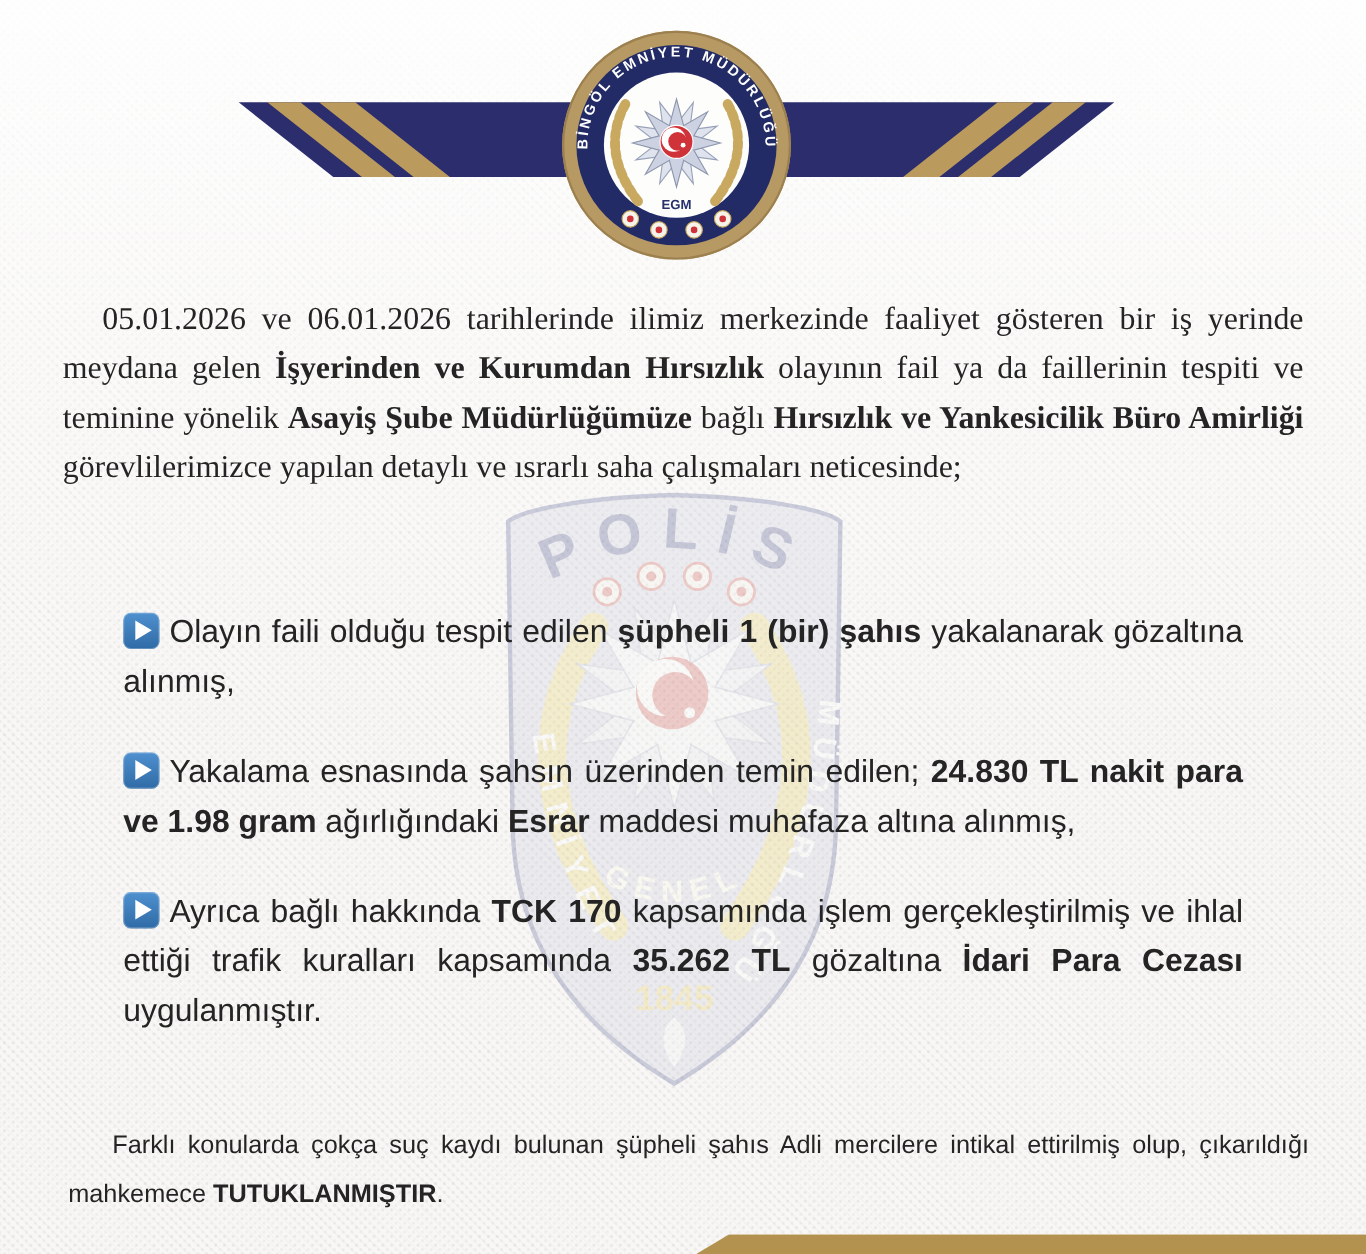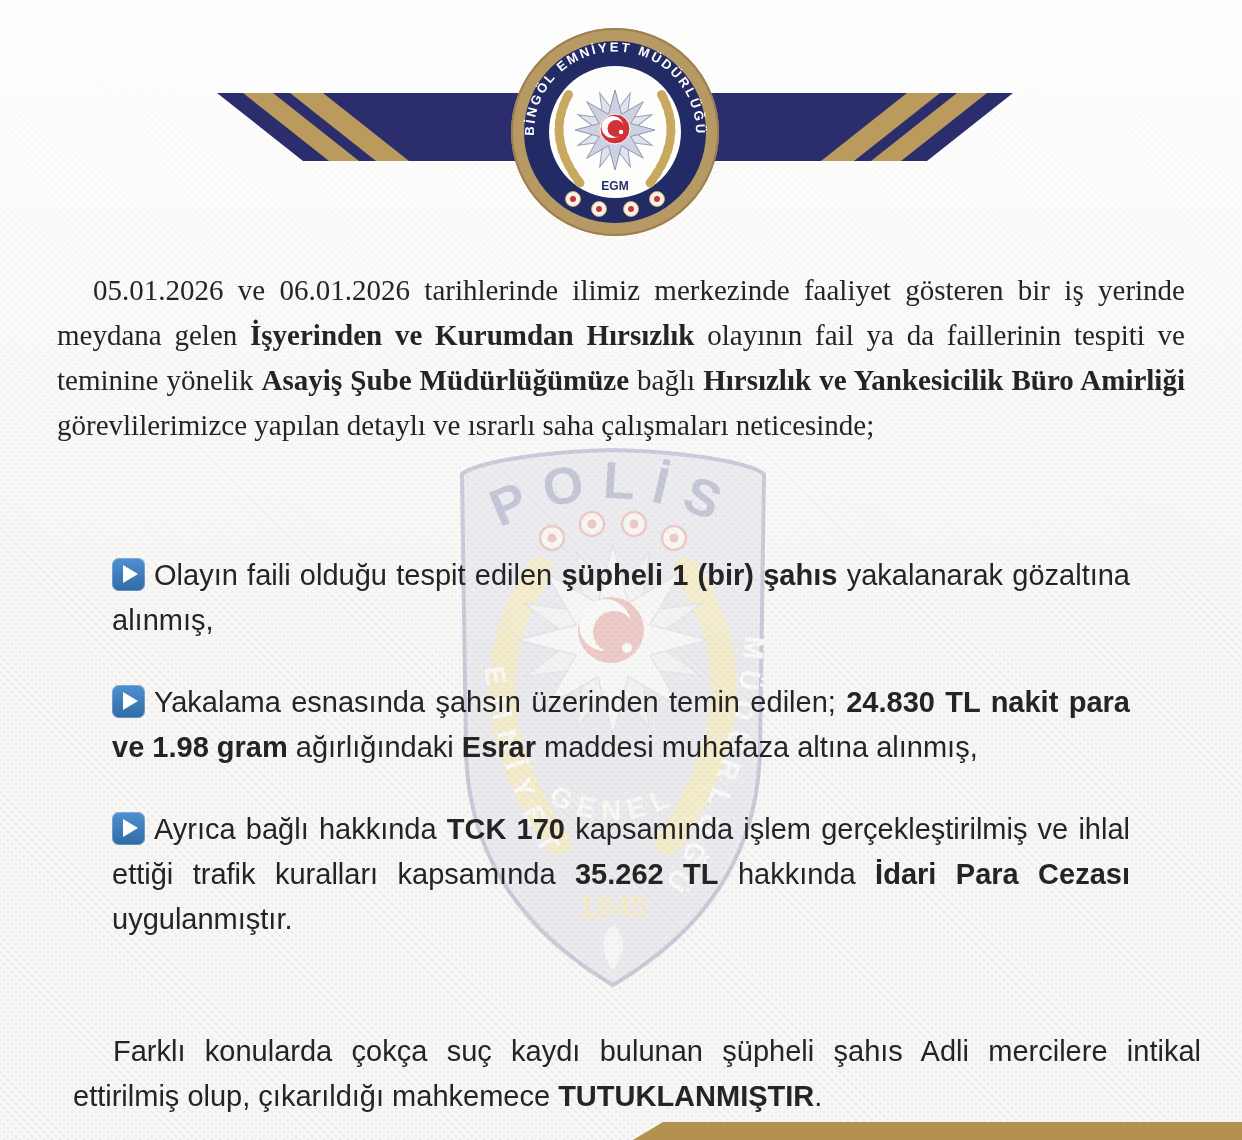--- a/index.html
+++ b/index.html
@@ -27,22 +27,22 @@
   .intro{
     position:absolute;left:57px;top:268px;width:1128px;margin:0;
     font-size:29px;line-height:45px;text-align:justify;text-indent:36px;font-family:Liberation Serif, serif;
   }
   .bullets{position:absolute;left:112px;top:553px;width:1018px;}
   .bullet{
     margin:0 0 37px 0;
     font-size:29px;line-height:45px;text-align:justify;
   }
   .closing{
-    position:absolute;left:57px;top:1013px;width:1128px;margin:16px;
-    font-size:29px;line-height:45px;text-align:justify;text-indent:40px;
+    position:absolute;left:57px;top:1013px;width:1128px;margin:5px;
+    font-size:23px;line-height:45px;text-align:justify;text-indent:40px;
   }
   .b{font-weight:bold;}
   .play{
     display:inline-block;width:33px;height:33px;
     background:linear-gradient(180deg,#4f90cf,#2f6ba6);
     border-radius:7px;vertical-align:-6px;margin-right:9px;
     position:relative;box-shadow:inset 0 0 0 1px rgba(255,255,255,.25);
   }
   .play::after{
     content:"";position:absolute;left:11px;top:7px;width:0;height:0;
@@ -179,20 +179,20 @@
   <p class="intro"><span>05.01.2026 ve 06.01.2026 tarihlerinde ilimiz merkezinde faaliyet gösteren bir iş yerinde meydana gelen </span><span class="b">İşyerinden ve Kurumdan Hırsızlık</span><span> olayının fail ya da faillerinin tespiti ve teminine yönelik </span><span class="b">Asayiş Şube Müdürlüğümüze</span><span> bağlı </span><span class="b">Hırsızlık ve Yankesicilik Büro Amirliği</span><span> görevlilerimizce yapılan detaylı ve ısrarlı saha çalışmaları neticesinde;</span></p>
 
   <div class="bullets">
     <div class="bullet">
       <span class="play"></span><span><span>Olayın faili olduğu tespit edilen </span><span class="b">şüpheli 1 (bir) şahıs</span><span> yakalanarak gözaltına alınmış,</span></span>
     </div>
     <div class="bullet">
       <span class="play"></span><span><span>Yakalama esnasında şahsın üzerinden temin edilen; </span><span class="b">24.830 TL nakit para ve 1.98 gram</span><span> ağırlığındaki </span><span class="b">Esrar</span><span> maddesi muhafaza altına alınmış,</span></span>
     </div>
     <div class="bullet">
-      <span class="play"></span><span><span>Ayrıca bağlı hakkında </span><span class="b">TCK 170</span><span> kapsamında işlem gerçekleştirilmiş ve ihlal ettiği trafik kuralları kapsamında </span><span class="b">35.262 TL</span><span> hakkında </span><span class="b">İdari Para Cezası</span><span> uygulanmıştır.</span></span>
+      <span class="play"></span><span><span>Ayrıca bağlı hakkında </span><span class="b">TCK 170</span><span> kapsamında işlem gerçekleştirilmiş ve ihlal ettiği trafik kuralları kapsamında </span><span class="b">35.262 TL</span><span> gözaltına </span><span class="b">İdari Para Cezası</span><span> uygulanmıştır.</span></span>
     </div>
   </div>
 
   <p class="closing"><span>Farklı konularda çokça suç kaydı bulunan şüpheli şahıs Adli mercilere intikal ettirilmiş olup, çıkarıldığı mahkemece </span><span class="b">TUTUKLANMIŞTIR</span><span>.</span></p>
 
   <div class="bottom-band"></div>
 </div>
 
 </body></html>

